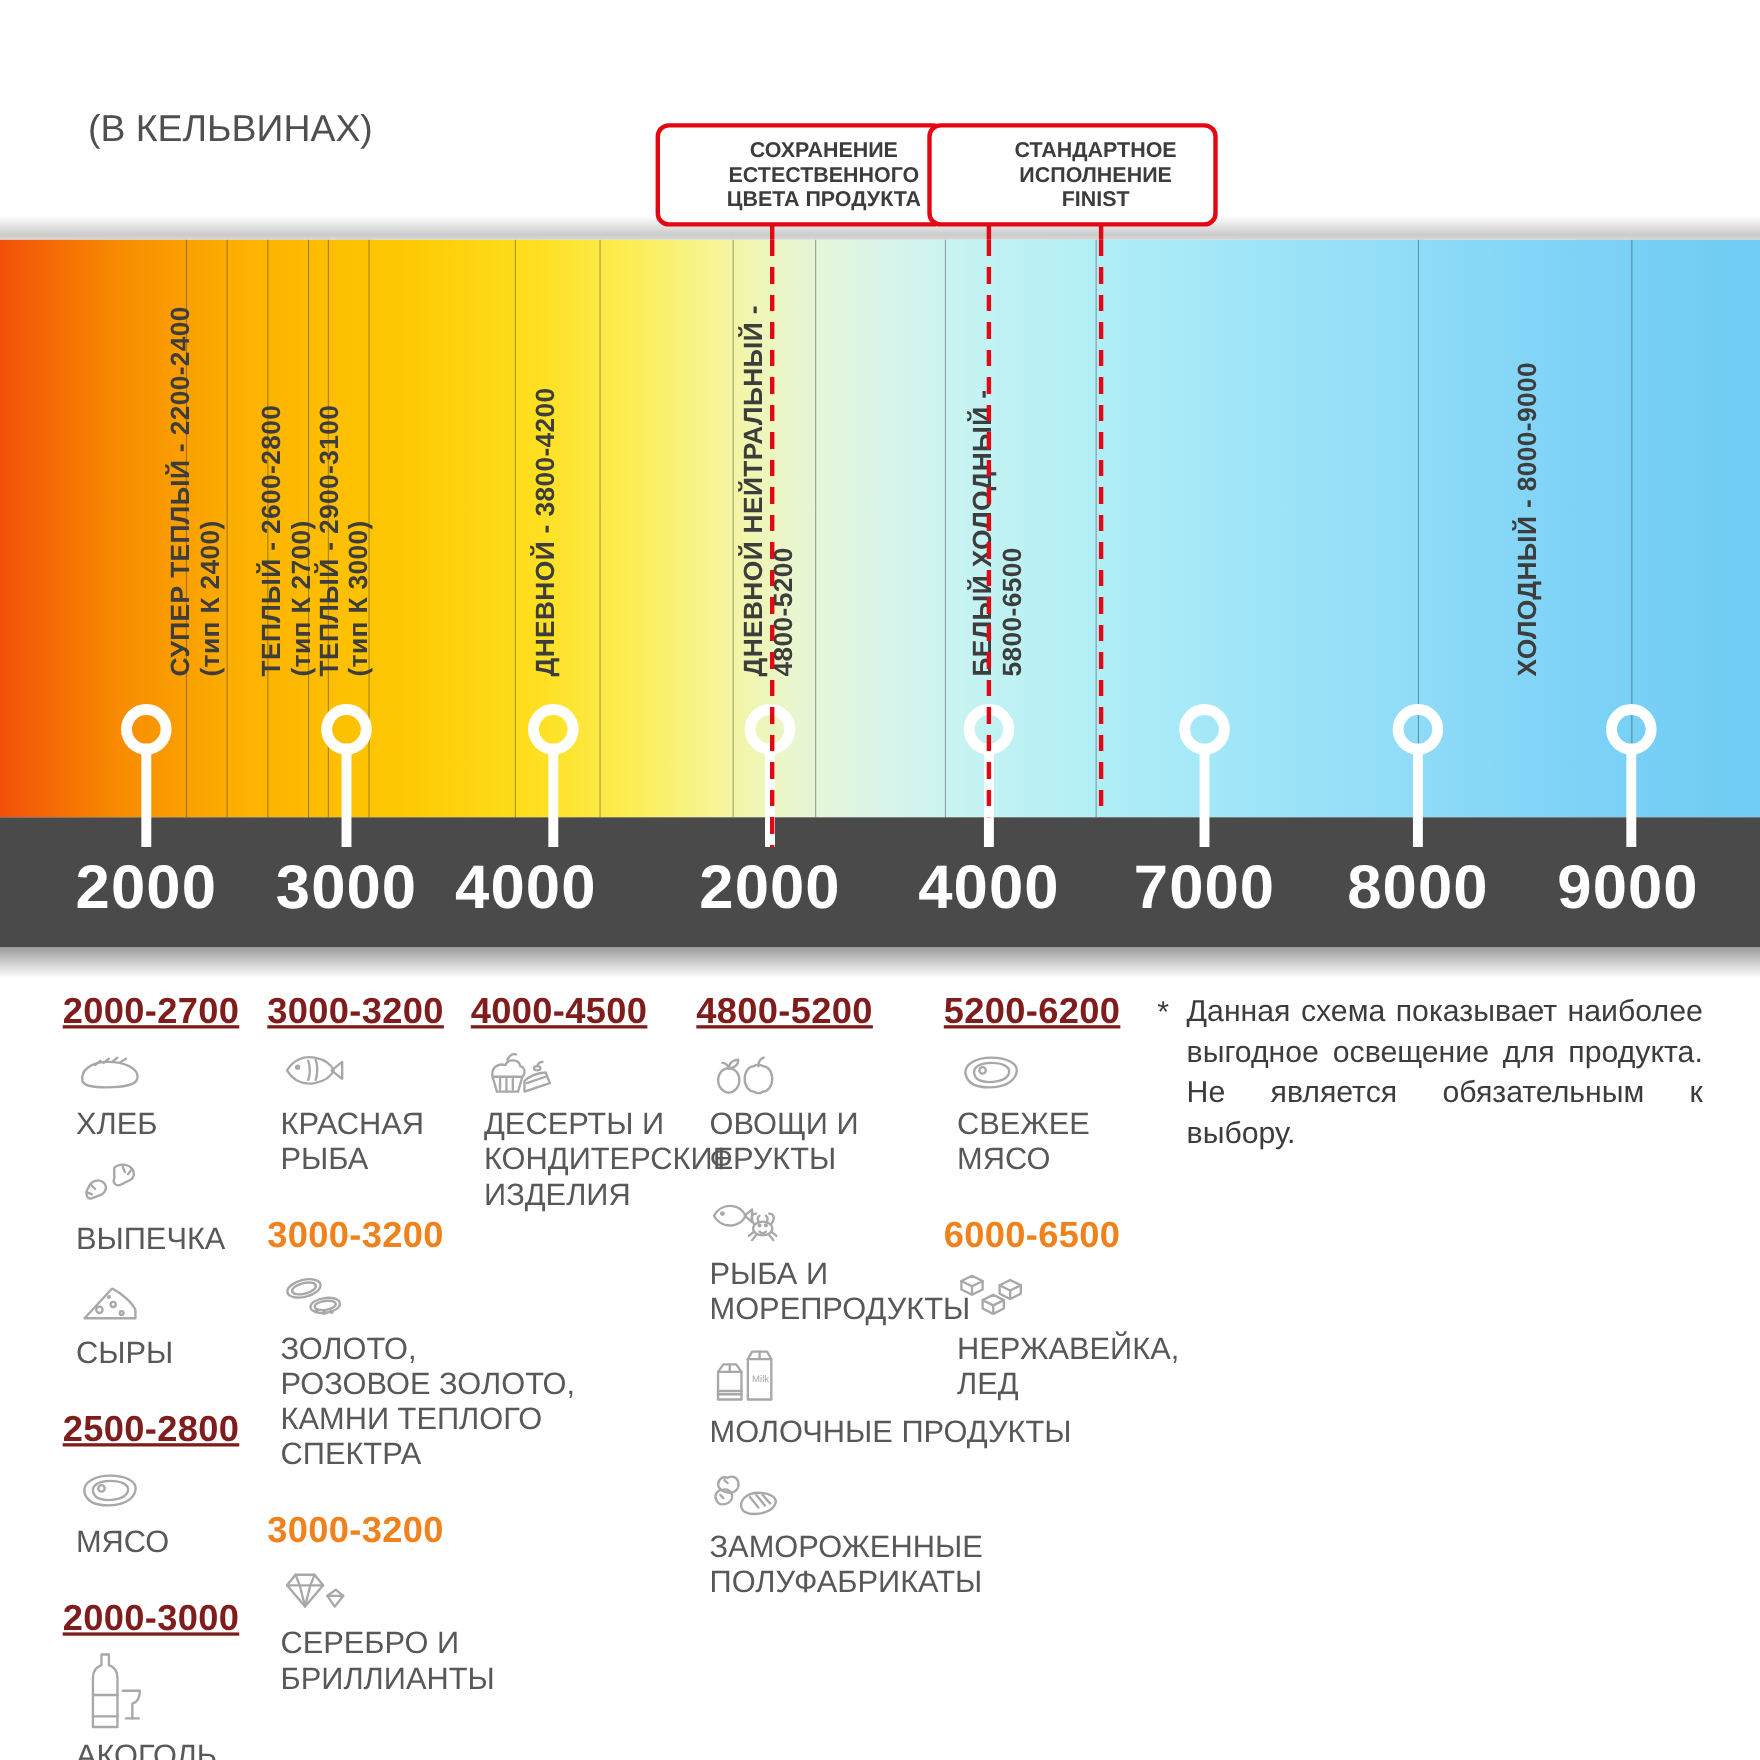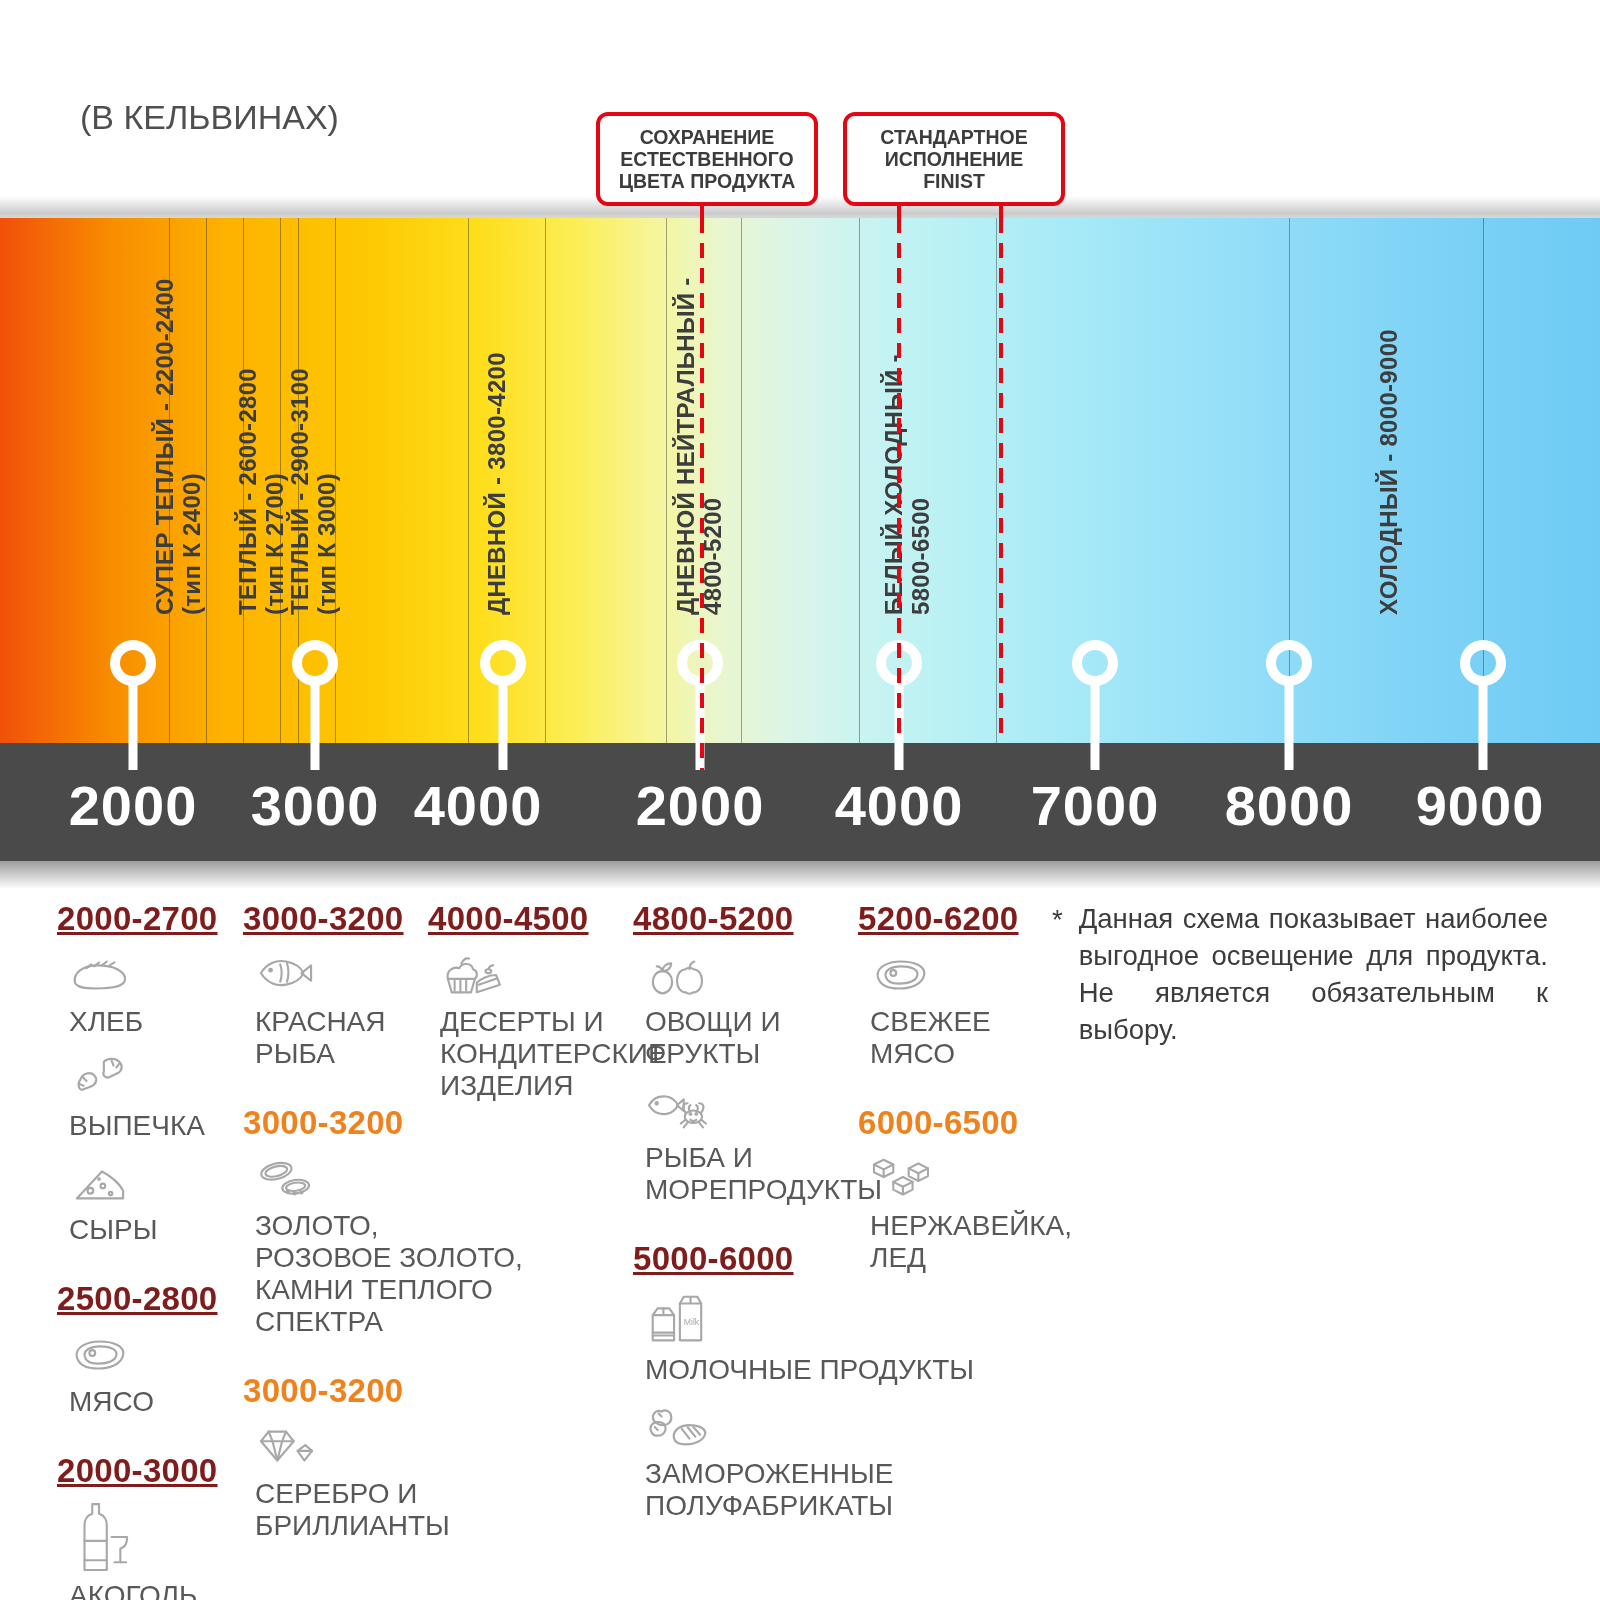--- a/index.html
+++ b/index.html
@@ -6,21 +6,21 @@
   .page{position:relative;width:1600px;height:1600px;background:#ffffff;overflow:hidden;
         font-family:"Liberation Sans",sans-serif;}
 
   .title{position:absolute;left:78px;top:36px;font-size:47px;font-weight:bold;
          color:#e30613;letter-spacing:.5px;white-space:nowrap;}
   .subtitle{position:absolute;left:80px;top:98px;font-size:34px;color:#4f4f4f;}
 
   .callout{position:absolute;top:112px;width:214px;height:86px;background:#fff;
            border:4px solid #e30613;border-radius:12px;display:flex;flex-direction:column;
            justify-content:center;align-items:center;text-align:center;font-weight:bold;
-           font-size:19.5px;line-height:22px;color:#3c3c3c;z-index:7;}
+           font-size:19.5px;line-height:22px;color:#3c3c3c;z-index:7;padding-left:42px;}
 
   .preband{position:absolute;left:0;top:196px;width:1600px;height:22px;
            background:linear-gradient(180deg,#ffffff 0%,#cbcbcb 80%,#d8d8d8 100%);}
 
   .band{position:absolute;left:0;top:218px;width:1600px;height:525px;
         background:linear-gradient(90deg,
           #f1500a 0%,#f88d00 7%,#fdb200 14%,#fdc903 23%,#fede1c 30%,
           #fcee57 36%,#f6f59b 41%,#e9f6cf 45%,#d9f5ea 50%,#c6f3f2 55%,
           #b2eff6 62%,#a1e6f8 70%,#90dcf8 80%,#7dd2f6 90%,#6ecbf4 100%);}
   .bline{position:absolute;top:0;width:1px;height:100%;background:rgba(45,45,45,.42);}
@@ -296,21 +296,20 @@
               <circle cx="47" cy="31" r="0.9" fill="#a8a8a8"></circle>
               <circle cx="53" cy="31" r="0.9" fill="#a8a8a8"></circle>
               <path d="M42 30c-4-5-3-10 2-10M58 30c4-5 3-10-2-10"></path>
               <path d="M42 37l-5 4M44 40l-4 5M58 37l5 4M56 40l4 5"></path>
               <path d="M47 37c2 2 4 2 6 0"></path>
             </svg>
           </div>
           <div class="cat-label">РЫБА И
 МОРЕПРОДУКТЫ</div>
         </div>
-        <div class="cat-range red">5000-6000</div>
         <div class="cat-item">
           <div class="cat-icon">
             <svg width="62" height="62" viewBox="0 0 64 64" fill="none" stroke="#a8a8a8" stroke-width="2.2" stroke-linecap="round" stroke-linejoin="round">
               <path d="M8 28l5-7h12l5 7v26H8z"></path>
               <path d="M8 28h22M19 21v7"></path>
               <path d="M8 46h22M8 49h22"></path>
               <path d="M36 16l4-7h14l4 7v38H36z"></path>
               <path d="M36 16h22M47 9v7"></path>
               <text x="40" y="38" font-size="9" fill="#a8a8a8" stroke="none" font-family="Liberation Sans, sans-serif">Milk</text>
             </svg>

